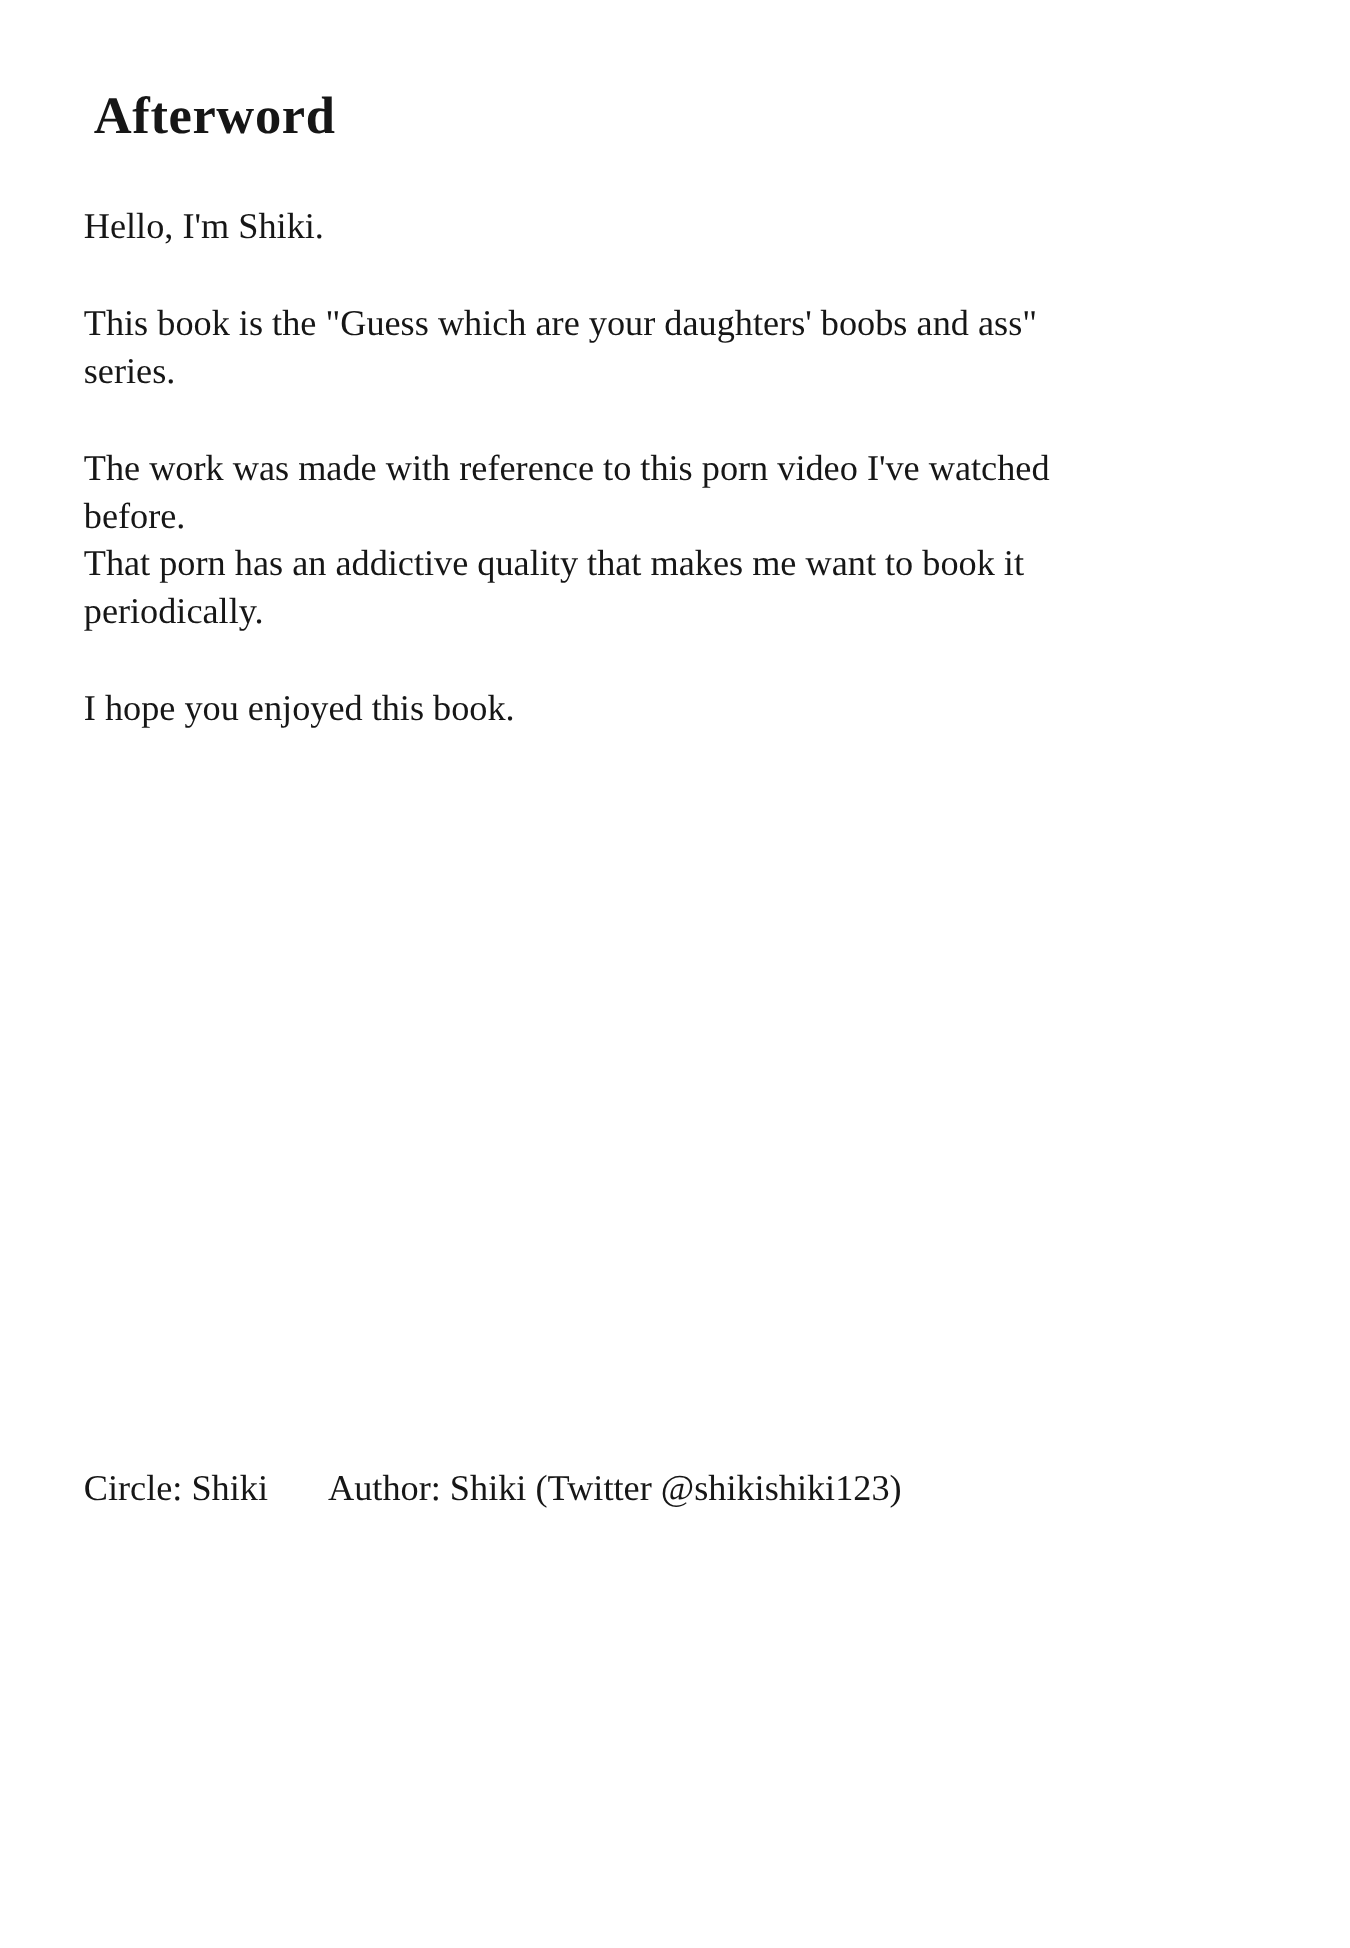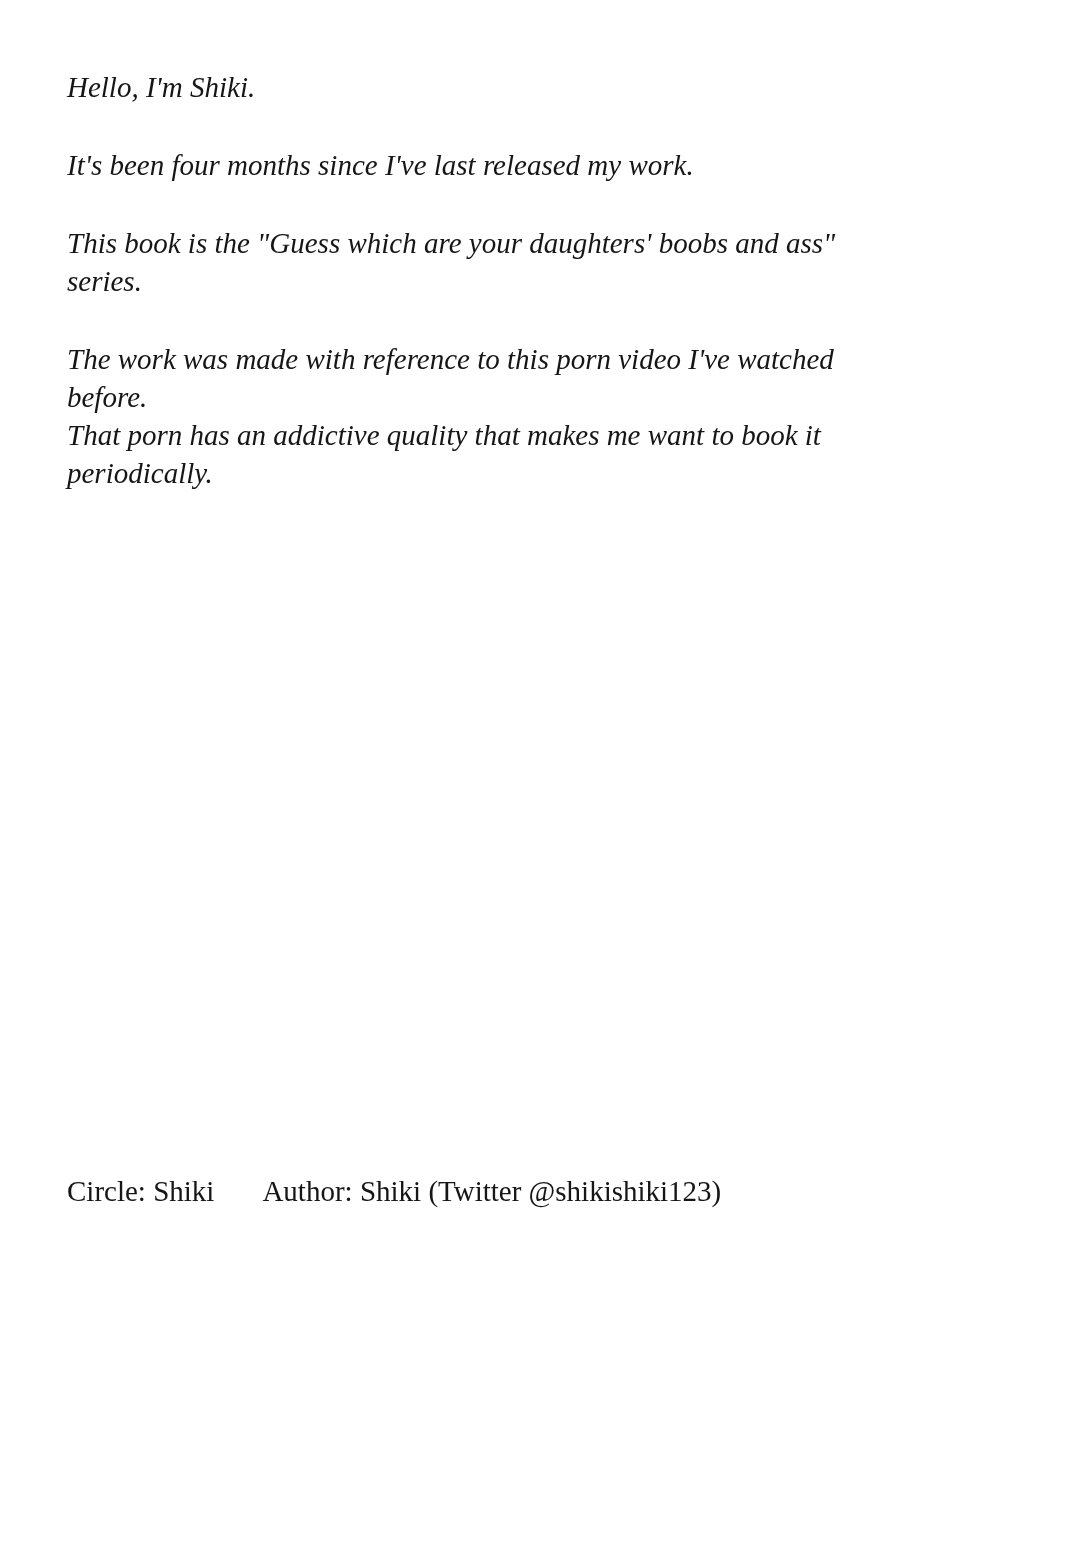--- a/index.html
+++ b/index.html
@@ -23,21 +23,20 @@
   }
   .page-title {
     font-size: 42px;
     font-weight: 700;
     line-height: 1.2;
     margin: 0 0 44px 8px;
     letter-spacing: 0.5px;
   }
   .body-text {
     width: 840px;
-    font-style: italic;
   }
   .body-text p {
     font-size: 29px;
     line-height: 38px;
     margin: 0 0 40px 0;
     white-space: pre-line;
   }
   .credits {
     position: absolute;
     left: 67px;
@@ -47,27 +46,28 @@
     display: flex;
     gap: 48px;
     white-space: nowrap;
   }
 </style>
 </head>
 <body>
 
 <div class="page">
 
+  <h1 class="page-title">Afterword</h1>
 
   <div class="body-text">
     <p>Hello, I'm Shiki.</p>
-    <p>It's been four months since I've last released my work.</p>
     <p>This book is the "Guess which are your daughters' boobs and ass" series.</p>
     <p>The work was made with reference to this porn video I've watched before.
 That porn has an addictive quality that makes me want to book it periodically.</p>
+    <p>I hope you enjoyed this book.</p>
   </div>
 
   <div class="credits">
     <span>Circle: Shiki</span>
     <span>Author: Shiki (Twitter @shikishiki123)</span>
   </div>
 
 </div>
 
 </body></html>

